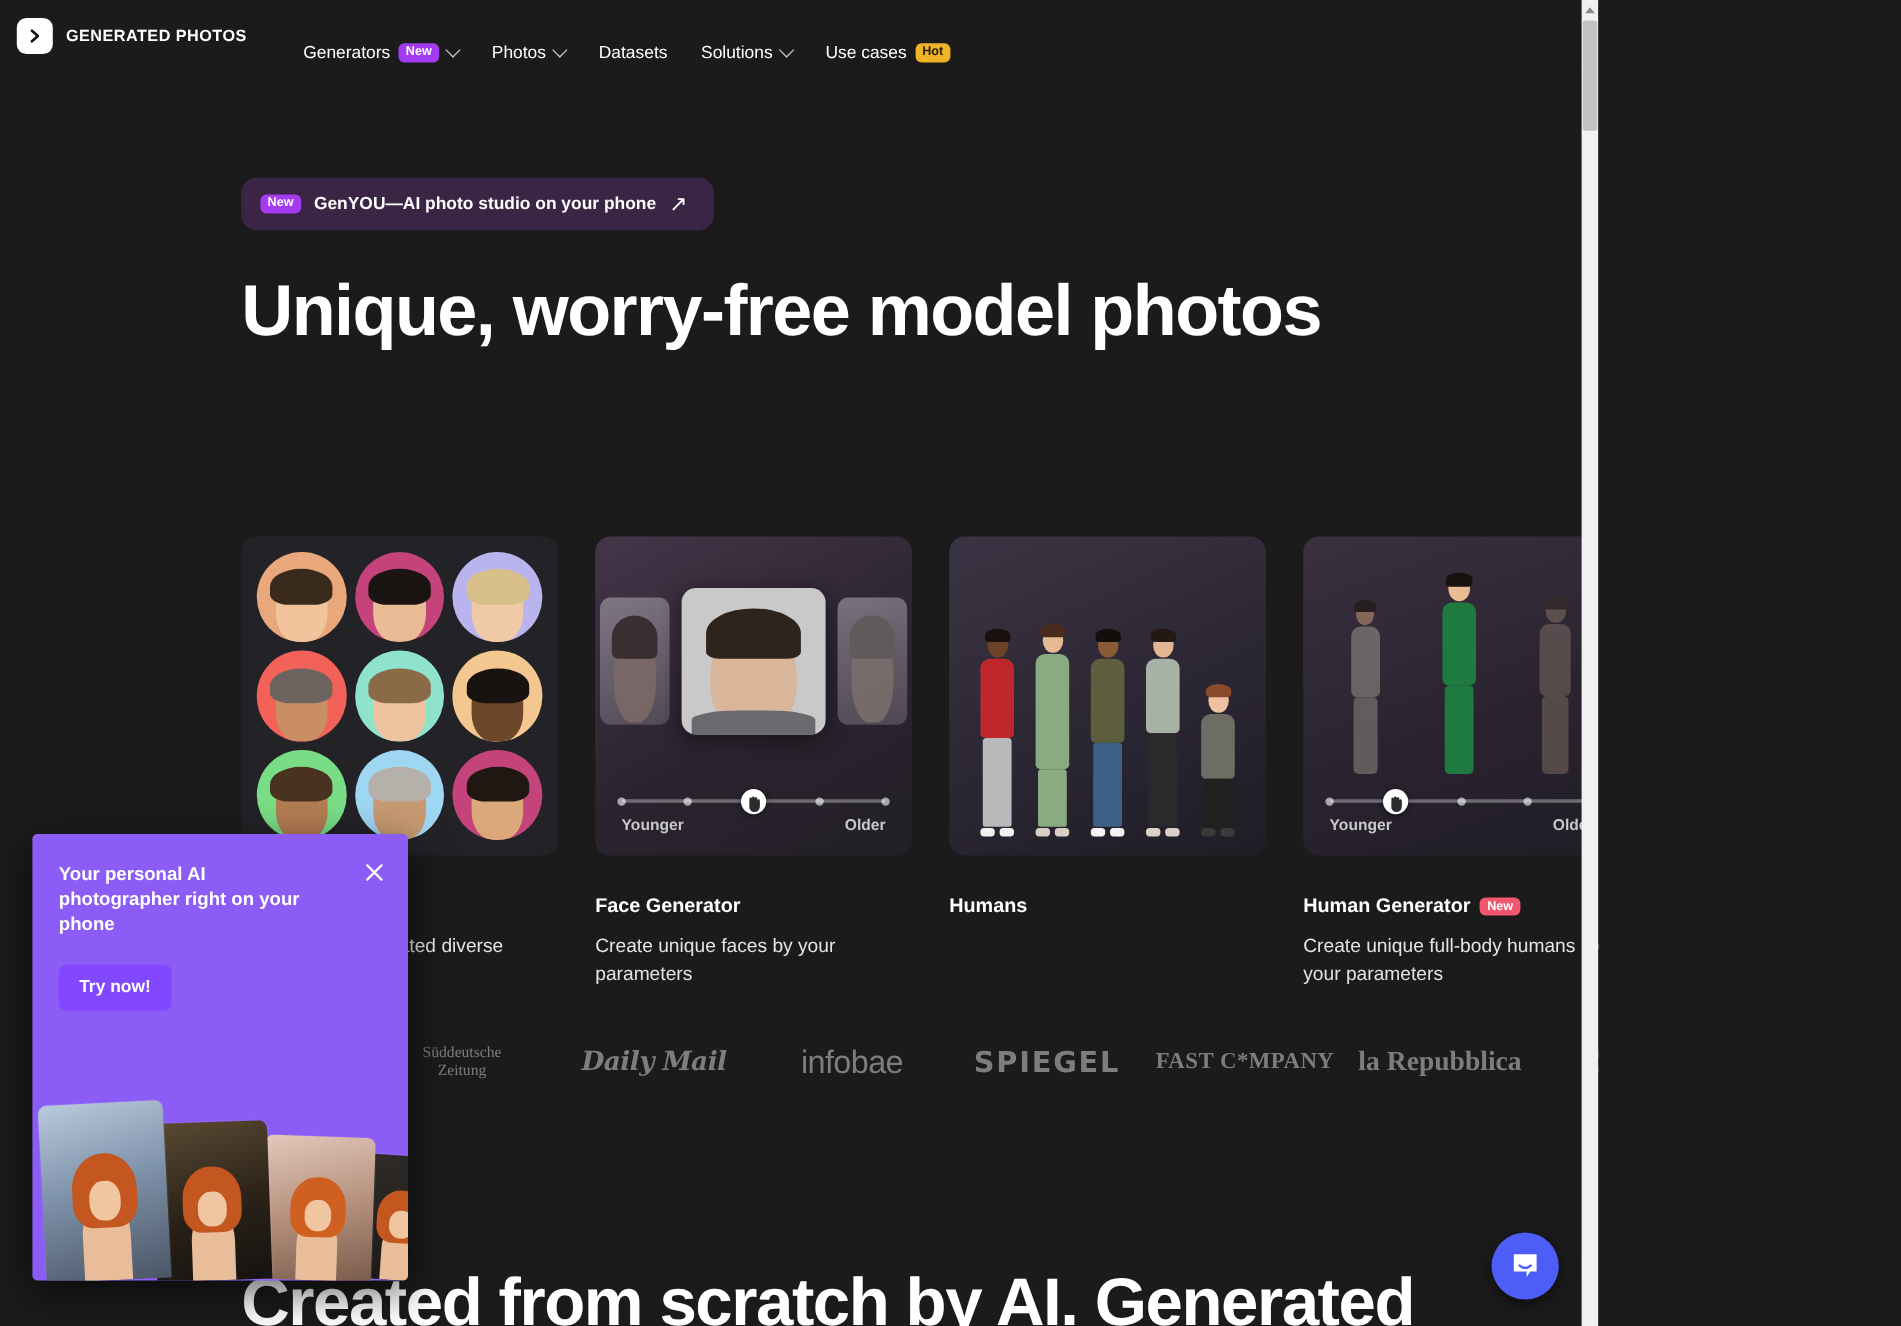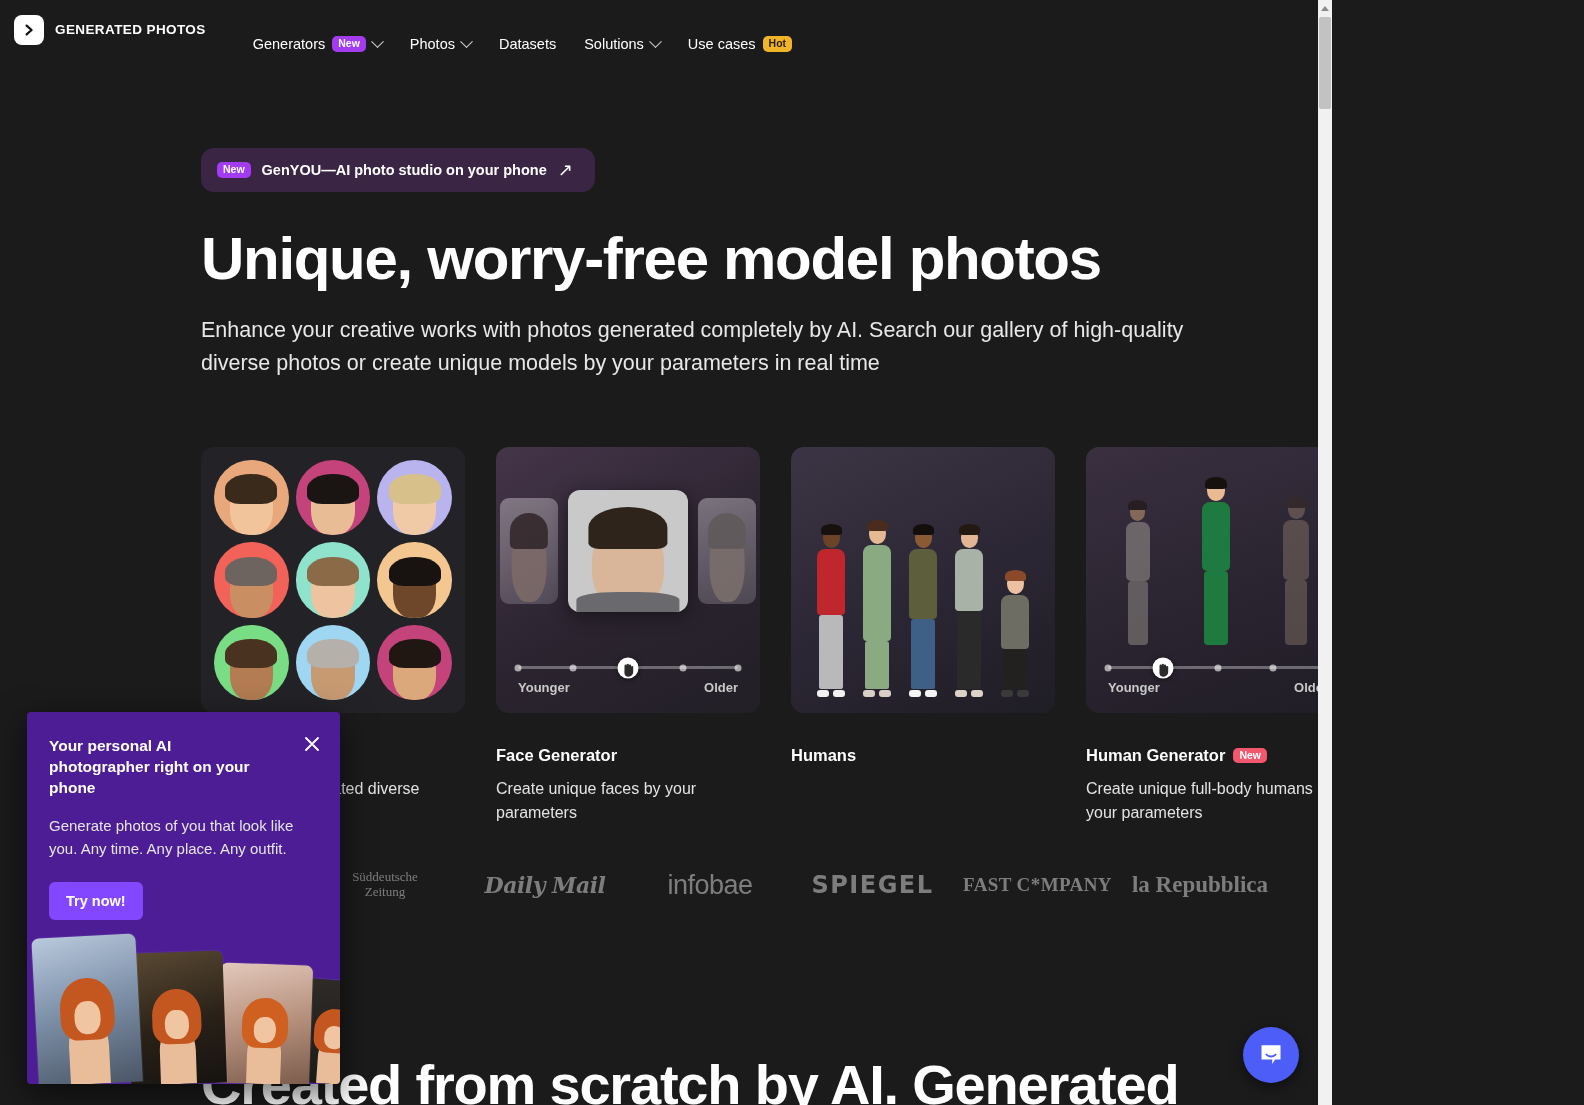--- a/index.html
+++ b/index.html
@@ -255,23 +255,23 @@
 
   
   .bottom-heading {
     position: absolute; left: 201px; top: 1052px;
     color: #ffffff; font-size: 56px; font-weight: 800;
     letter-spacing: -1.2px; white-space: nowrap;
   }
 
   
   .promo {
-    position: absolute; left: 27px; top: 712px;
+    position: absolute; left: 27px; top: 695px;
     width: 313px; height: 372px;
-    background: #4c1d95; border-radius: 4px;
+    background: #8b5cf6; border-radius: 4px;
     overflow: hidden;
     box-shadow: 0 10px 34px rgba(0,0,0,.6);
   }
   .promo-inner { padding: 24px 22px 0; position: relative; }
   .promo-title {
     color: #fff; font-size: 15.5px; font-weight: 700; line-height: 1.35;
     padding-right: 34px; max-width: 255px;
   }
   .promo-close {
     position: absolute; top: 20px; right: 16px;
@@ -358,21 +358,20 @@
   </nav>
 
   <section class="hero">
     <div class="announce">
       <span class="pill pill-new">New</span>
       <span class="announce-text">GenYOU—AI photo studio on your phone</span>
       <span class="arrow-ne">↗</span>
     </div>
 
     <h1 class="headline">Unique, worry-free model photos</h1>
-    <p class="subhead">Enhance your creative works with photos generated completely by AI. Search our gallery of high-quality diverse photos or create unique models by your parameters in real time</p>
   </section>
 
   <section class="cards">
 
     <div class="card">
       <div class="card-media m-faces">
         <div class="face-grid" id="faceGrid">
             <div class="av" style="background: rgb(232, 168, 124);">
               <div class="head" style="background: rgb(242, 196, 155);">
                 <div class="hair" style="background: rgb(58, 42, 28);"></div>
@@ -601,21 +600,20 @@
   <div class="bottom-heading">Created from scratch by AI. Generated</div>
 
   <div class="promo">
     <div class="promo-inner">
       <div class="promo-title">Your personal AI photographer right on your phone</div>
       <div class="promo-close">
         <svg width="20" height="20" viewBox="0 0 20 20">
           <path d="M4 4 L16 16 M16 4 L4 16" stroke="#ffffff" stroke-width="1.9" stroke-linecap="round"></path>
         </svg>
       </div>
-      <div class="promo-body">Generate photos of you that look like you. Any time. Any place. Any outfit.</div>
       <button class="promo-btn">Try now!</button>
     </div>
     <div class="promo-gallery" id="promoGallery">
         <div class="pg" style="position: absolute; left: 0px; bottom: 0px; width: 104px; height: 148px; background: linear-gradient(165deg, rgb(185, 201, 221) 0%, rgb(127, 147, 171) 45%, rgb(75, 85, 102) 100%); transform: rotate(-3deg); transform-origin: center bottom; z-index: 10;">
           <div style="position:absolute;left:50%;bottom:0;transform:translateX(-50%);width:40px;height:67px;border-radius:44% 44% 0 0;background:#e9bd99;"></div>
           <div style="position:absolute;left:50%;bottom:44px;transform:translateX(-50%);width:54px;height:62px;border-radius:48% 48% 32% 32%;background:#c4571f;"></div>
           <div style="position:absolute;left:50%;bottom:50px;transform:translateX(-50%);width:26px;height:33px;border-radius:44%;background:#f0c6a2;"></div>
         </div>
         <div class="pg" style="position: absolute; left: 92px; bottom: 0px; width: 96px; height: 132px; background: linear-gradient(165deg, rgb(90, 74, 51) 0%, rgb(42, 33, 24) 55%, rgb(21, 19, 16) 100%); transform: rotate(-2deg); transform-origin: center bottom; z-index: 9;">
           <div style="position:absolute;left:50%;bottom:0;transform:translateX(-50%);width:36px;height:59px;border-radius:44% 44% 0 0;background:#e9bd99;"></div>

